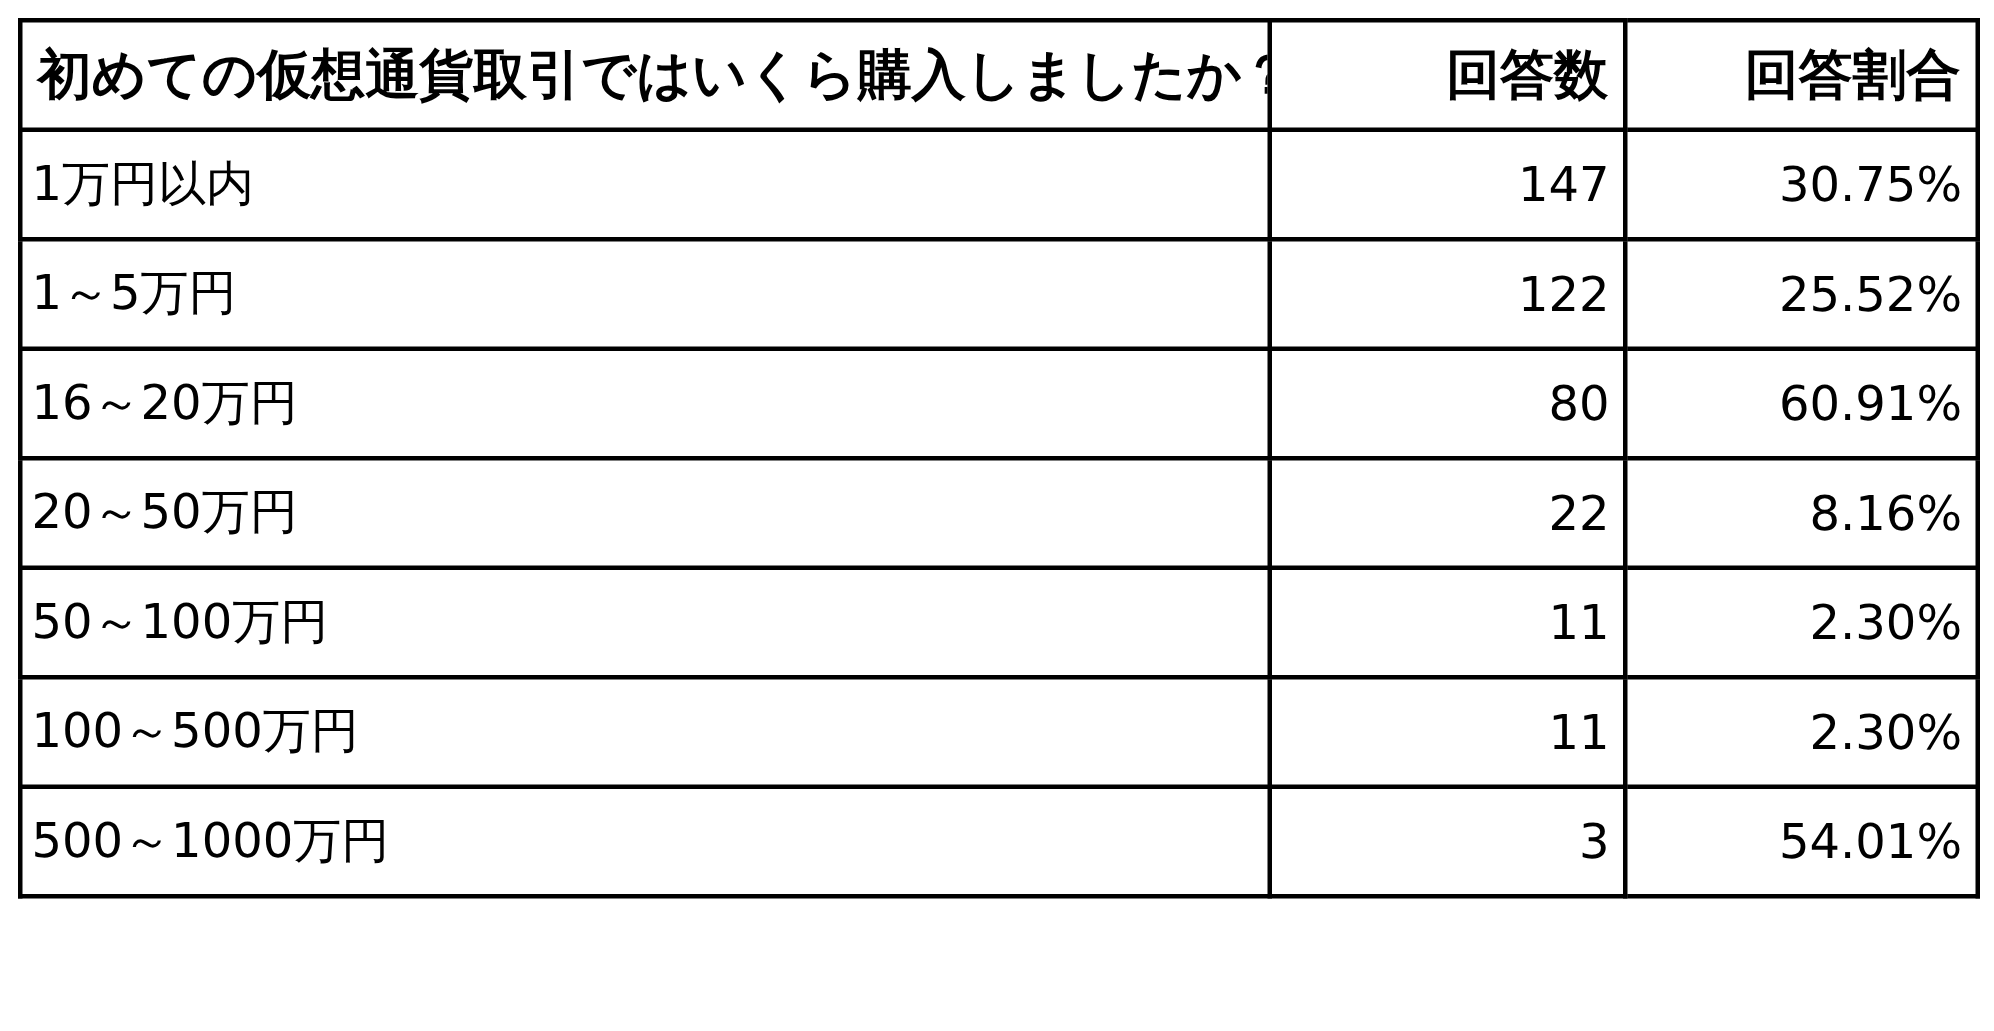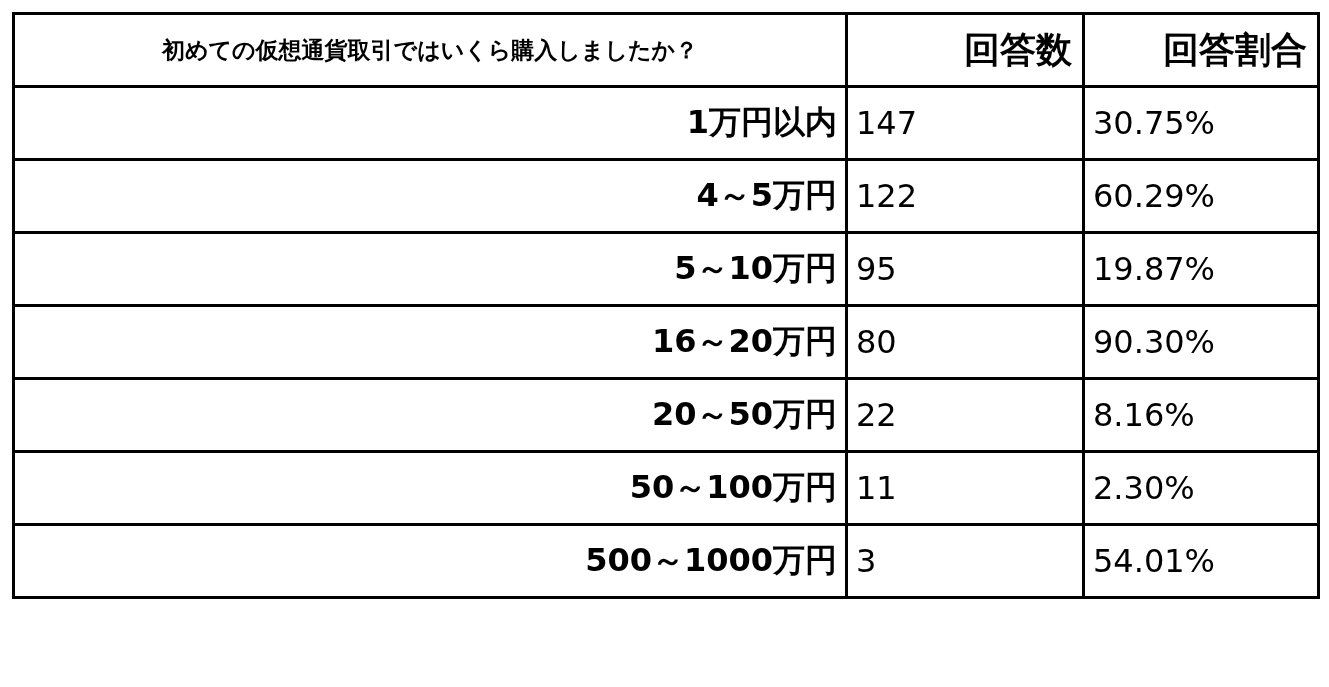--- a/index.html
+++ b/index.html
@@ -25,39 +25,40 @@
     border: 3px solid #000000;
     box-sizing: border-box;
     height: 73px;
     overflow: hidden;
     white-space: nowrap;
   }
   col.c-question { width: 833px; }
   col.c-count    { width: 237px; }
   col.c-percent  { width: 235px; }
   th.question-header {
-    font-size: 23px;
+    font-size: 36px;
     font-weight: bold;
     text-align: center;
     padding: 0 10px;
   }
   th.col-header {
     font-size: 36px;
     font-weight: bold;
     text-align: right;
     padding: 0 10px;
   }
   td.range-cell {
     font-size: 32px;
-    text-align: right;
+    text-align: left;
     padding: 0 8px 0 6px;
-    font-weight: bold;
+    font-weight: normal;
   }
   td.count-cell, td.percent-cell {
     font-size: 32px;
+    text-align: right;
     padding: 0 9px 0 8px;
     font-weight: normal;
   }
 </style>
 </head>
 <body>
 
 <div class="page">
   <table class="survey">
     <colgroup>
@@ -72,41 +73,41 @@
         <th class="col-header">回答割合</th>
       </tr>
     </thead>
     <tbody>
       <tr>
         <td class="range-cell">1万円以内</td>
         <td class="count-cell">147</td>
         <td class="percent-cell">30.75%</td>
       </tr>
       <tr>
-        <td class="range-cell">4～5万円</td>
+        <td class="range-cell">1～5万円</td>
         <td class="count-cell">122</td>
-        <td class="percent-cell">60.29%</td>
-      </tr>
-      <tr>
-        <td class="range-cell">5～10万円</td>
-        <td class="count-cell">95</td>
-        <td class="percent-cell">19.87%</td>
+        <td class="percent-cell">25.52%</td>
       </tr>
       <tr>
         <td class="range-cell">16～20万円</td>
         <td class="count-cell">80</td>
-        <td class="percent-cell">90.30%</td>
+        <td class="percent-cell">60.91%</td>
       </tr>
       <tr>
         <td class="range-cell">20～50万円</td>
         <td class="count-cell">22</td>
         <td class="percent-cell">8.16%</td>
       </tr>
       <tr>
         <td class="range-cell">50～100万円</td>
+        <td class="count-cell">11</td>
+        <td class="percent-cell">2.30%</td>
+      </tr>
+      <tr>
+        <td class="range-cell">100～500万円</td>
         <td class="count-cell">11</td>
         <td class="percent-cell">2.30%</td>
       </tr>
       <tr>
         <td class="range-cell">500～1000万円</td>
         <td class="count-cell">3</td>
         <td class="percent-cell">54.01%</td>
       </tr>
     </tbody>
   </table>

